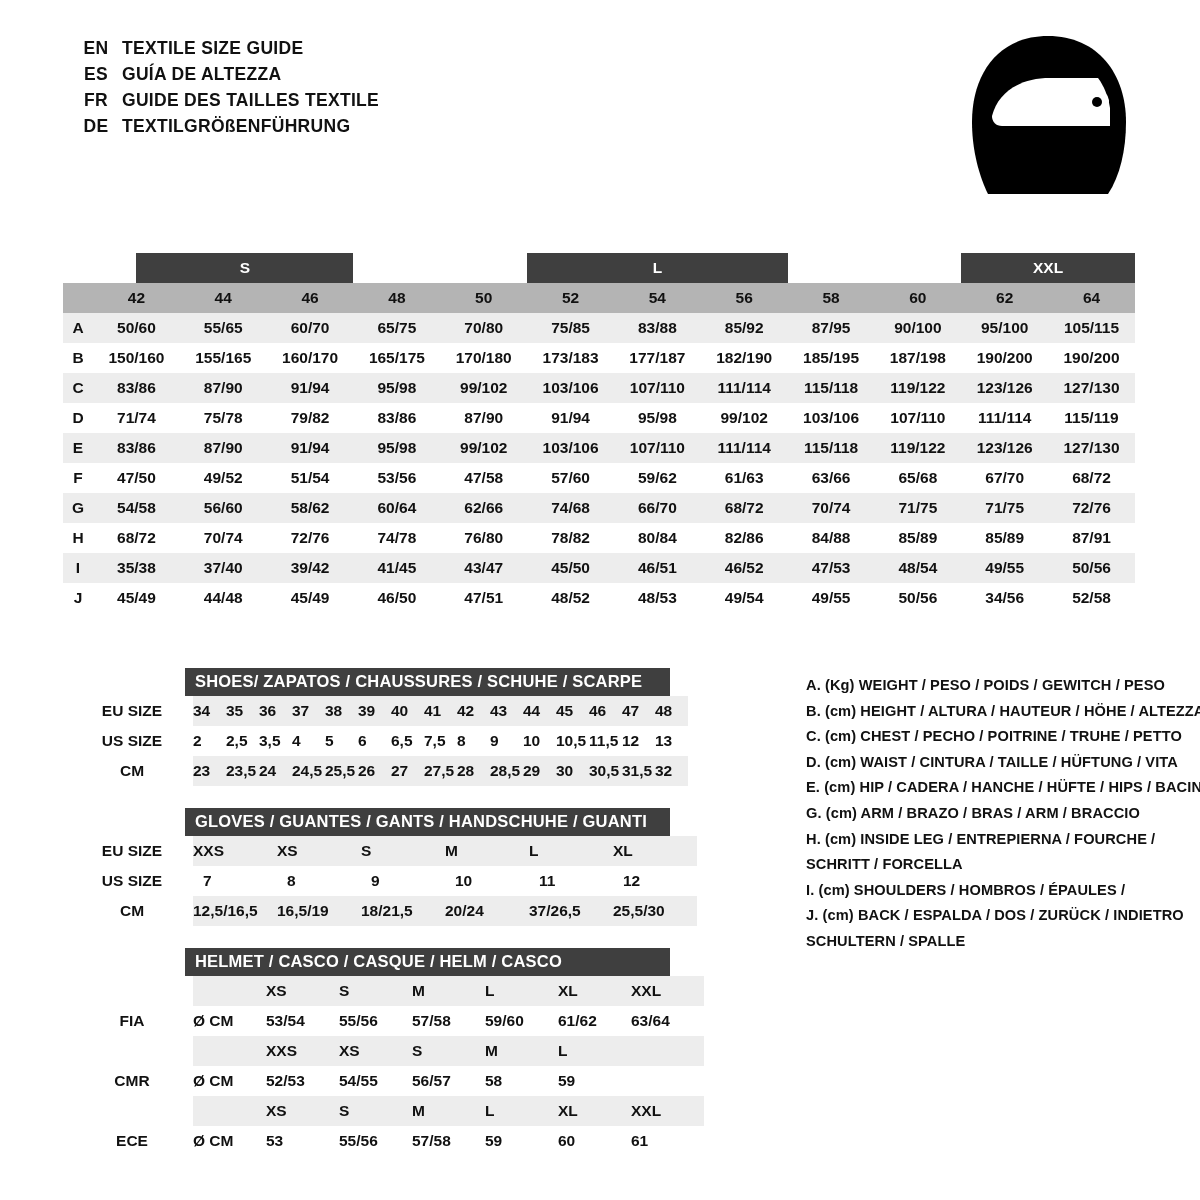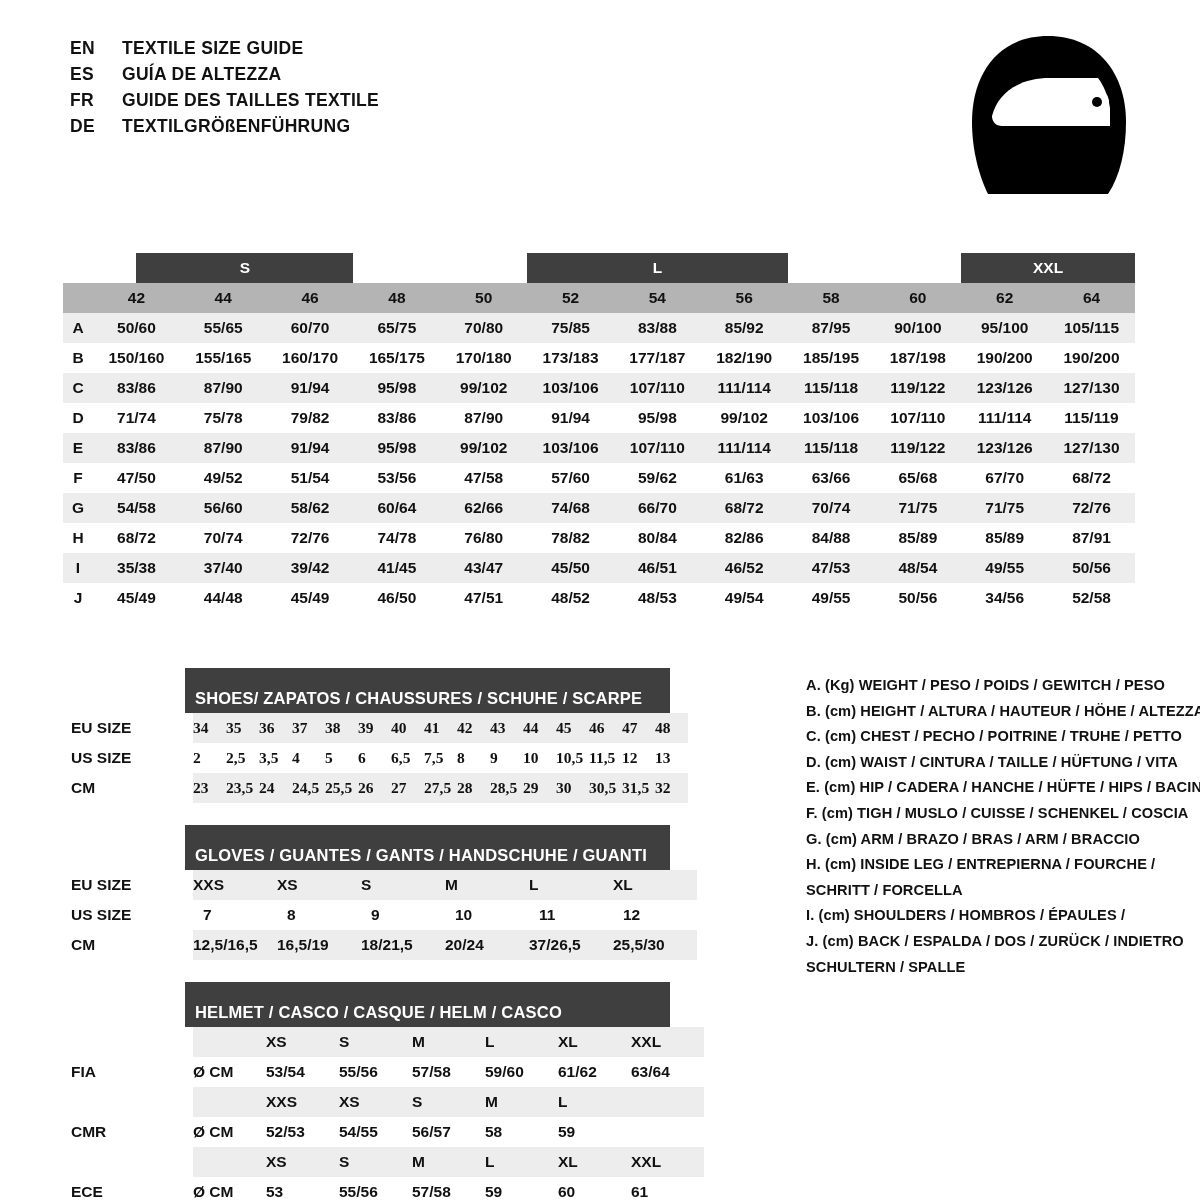--- a/index.html
+++ b/index.html
@@ -14,20 +14,21 @@
     color: #111111;
     position: relative;
     overflow: hidden;
   }
 
   
   #header {
     position: absolute;
     left: 70px;
     top: 38px;
+    text-align: center;
   }
   .hdr-row {
     display: flex;
     align-items: baseline;
     height: 26px;
   }
   .hdr-lang {
     width: 52px;
     font-size: 17.5px;
     font-weight: bold;
@@ -82,21 +83,21 @@
     position: absolute;
     left: 63px;
     top: 668px;
     width: 730px;
   }
   .sub-title {
     background: #3f3f3f;
     color: #ffffff;
     font-weight: bold;
     font-size: 16.5px;
-    padding: 21px 0 5px 10px;
+    padding: 4px 0 5px 10px;
     margin-left: 122px;
     width: 475px;
     letter-spacing: 0.2px;
   }
   .sub-table {
     border-collapse: collapse;
     width: 597px;
     margin-left: 0;
     font-size: 15.5px;
     table-layout: fixed;
@@ -106,27 +107,28 @@
     height: 30px;
     line-height: 30px;
     text-align: left;
     padding: 0;
   }
   .sub-table td.rowlbl {
     width: 122px;
     padding-left: 8px;
     background: #ffffff !important;
     white-space: nowrap;
+    text-align: center;
   }
   .sub-table tr.shade td { background: #ededed; }
   .sub-table tr.plain td { background: #ffffff; }
   .gap { height: 22px; }
 
   
-  .shoes-c { width: 33px; text-align: left; font-family: Liberation Serif, serif; }
+  .shoes-c { width: 33px; text-align: left; }
 
   
   #legend {
     position: absolute;
     left: 806px;
     top: 673px;
     width: 390px;
     font-size: 14.6px;
     font-weight: bold;
     line-height: 25.6px;
@@ -520,20 +522,19 @@
     </tbody>
   </table>
 </div>
 
 <div id="legend">
   <div>A. (Kg) WEIGHT / PESO / POIDS / GEWITCH / PESO</div>
   <div>B. (cm) HEIGHT / ALTURA / HAUTEUR / HÖHE / ALTEZZA</div>
   <div>C. (cm) CHEST / PECHO / POITRINE / TRUHE / PETTO</div>
   <div>D. (cm) WAIST / CINTURA / TAILLE / HÜFTUNG / VITA</div>
   <div>E. (cm) HIP / CADERA / HANCHE / HÜFTE / HIPS / BACINO</div>
-  <div>F. (cm) TIGH / MUSLO / CUISSE / SCHENKEL / COSCIA</div>
   <div>G. (cm) ARM / BRAZO / BRAS / ARM / BRACCIO</div>
   <div>H. (cm) INSIDE LEG / ENTREPIERNA / FOURCHE /</div>
   <div>SCHRITT / FORCELLA</div>
   <div>I. (cm) SHOULDERS / HOMBROS / ÉPAULES /</div>
   <div>J. (cm) BACK / ESPALDA / DOS / ZURÜCK / INDIETRO</div>
   <div>SCHULTERN / SPALLE</div>
 </div>
 
 </body></html>

